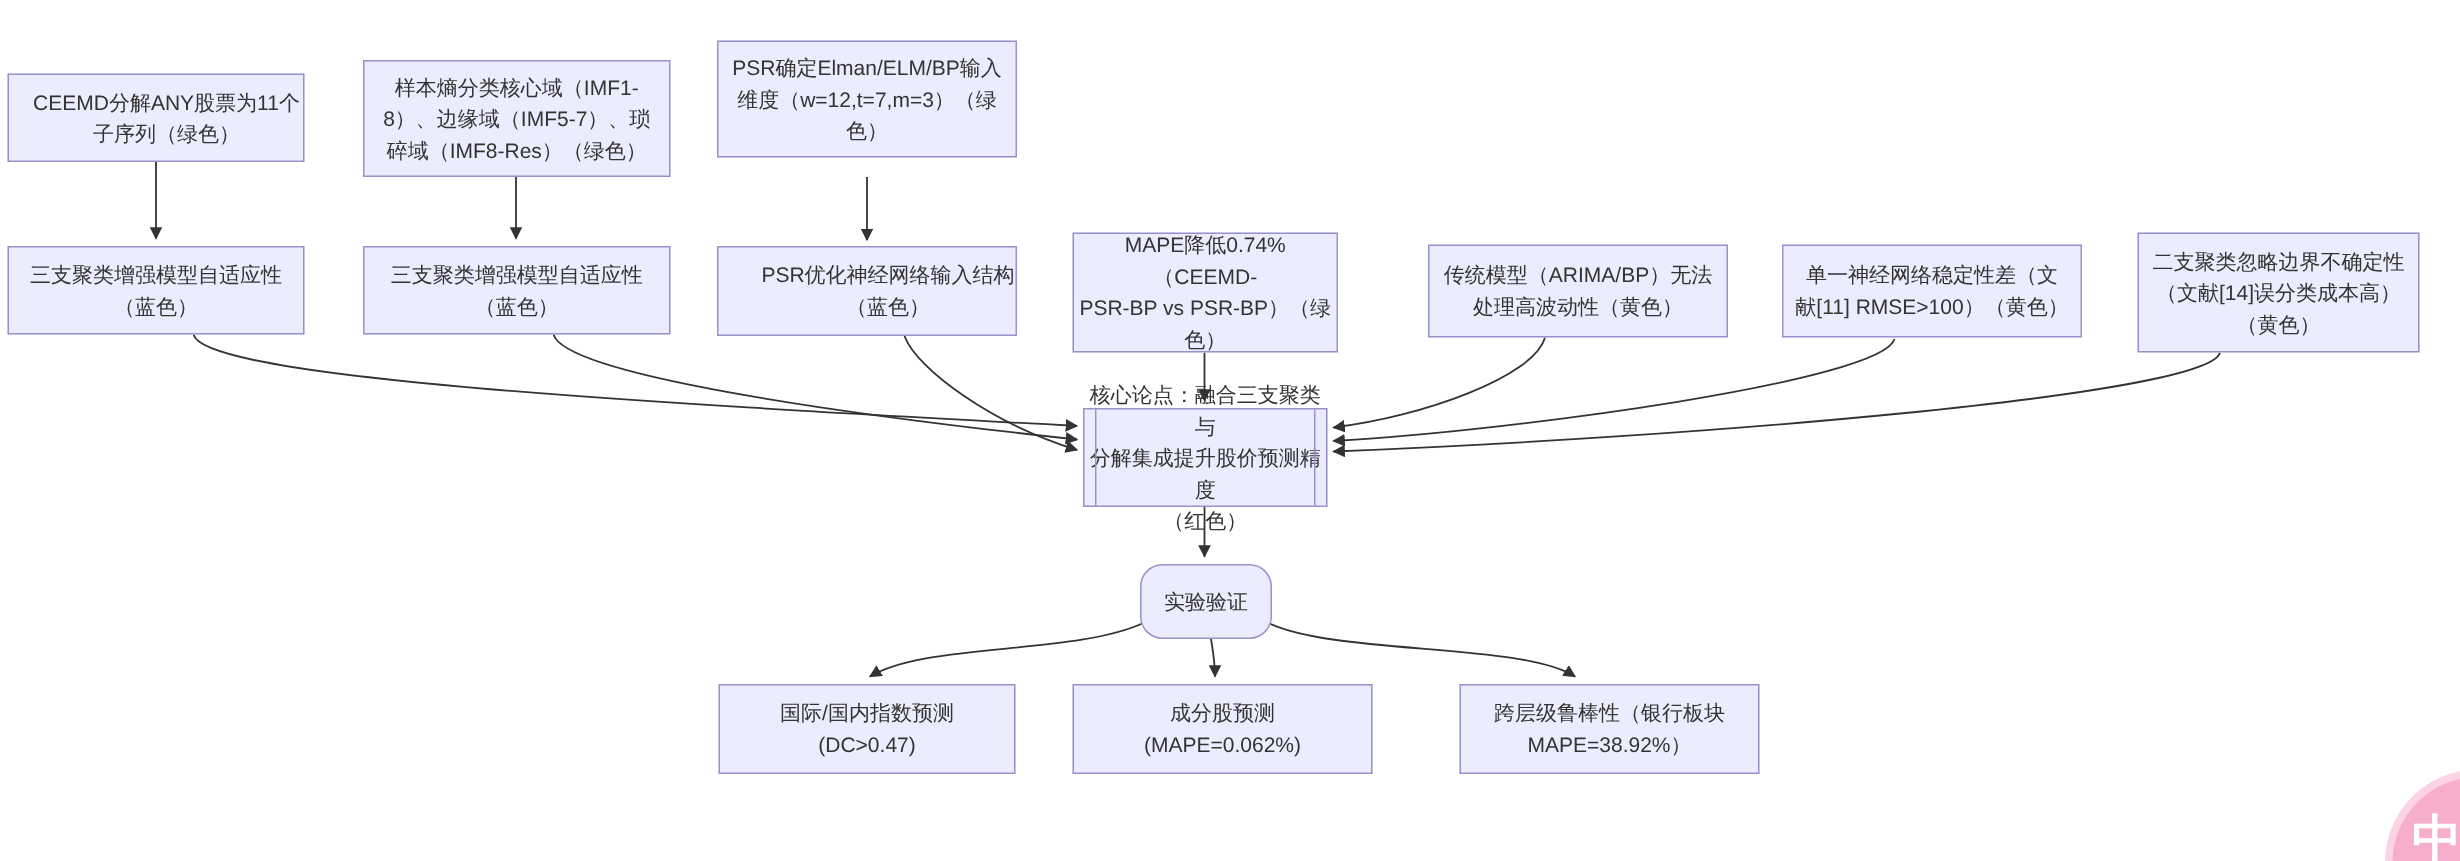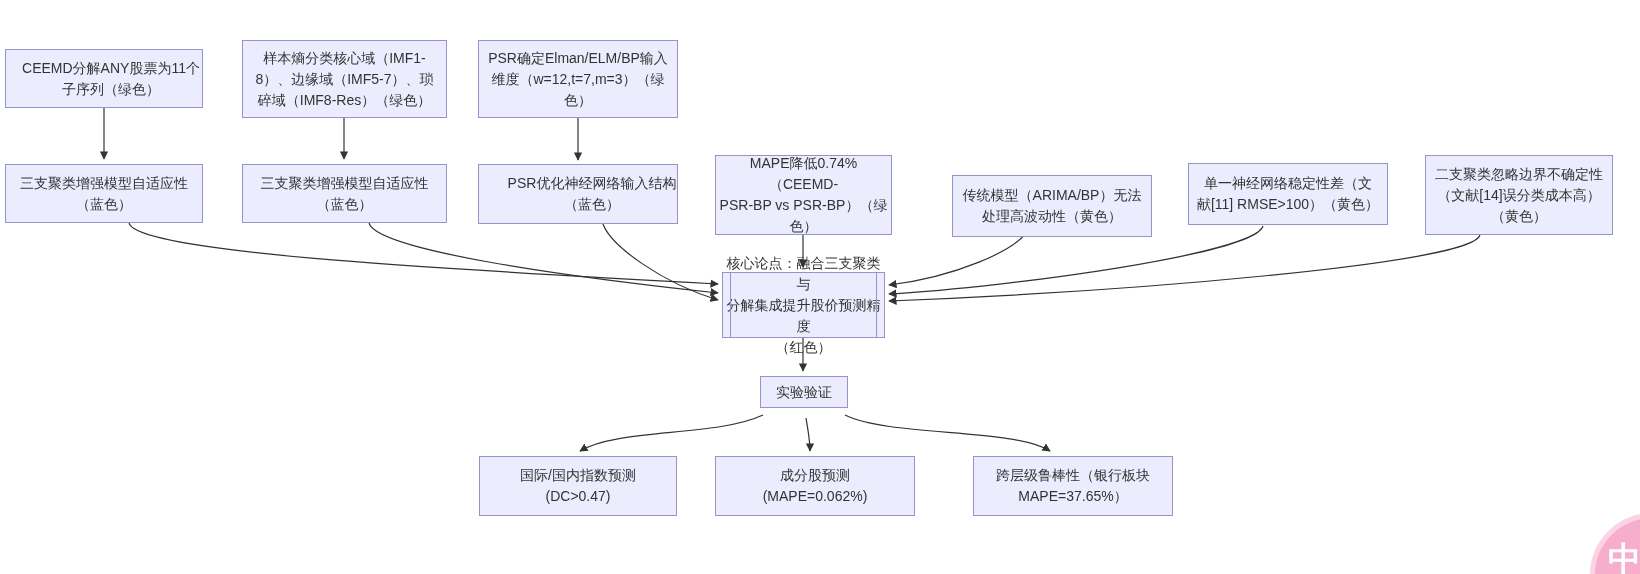--- a/index.html
+++ b/index.html
@@ -73,21 +73,21 @@
         <div>子序列（绿色）</div>
       </div>
     </div>
     <div class="node" style="left: 242px; top: 40px; width: 205px; height: 78px;">
       <div class="label">
         <div>样本熵分类核心域（IMF1-</div>
         <div>8）、边缘域（IMF5-7）、琐</div>
         <div>碎域（IMF8-Res）（绿色）</div>
       </div>
     </div>
-    <div class="node" style="left: 478px; top: 40px; width: 200px; height: 78px;">
+    <div class="node" style="left: 478px; top: 27px; width: 200px; height: 78px;">
       <div class="label">
         <div>PSR确定Elman/ELM/BP输入</div>
         <div>维度（w=12,t=7,m=3）（绿</div>
         <div>色）</div>
       </div>
     </div>
     <div class="node" style="left: 5px; top: 164px; width: 198px; height: 59px;">
       <div class="label">
         <div>三支聚类增强模型自适应性</div>
         <div>（蓝色）</div>
@@ -105,21 +105,21 @@
         <div>（蓝色）</div>
       </div>
     </div>
     <div class="node" style="left: 715px; top: 155px; width: 177px; height: 80px; justify-content: center;">
       <div class="label">
         <div>MAPE降低0.74%（CEEMD-</div>
         <div>PSR-BP vs PSR-BP）（绿</div>
         <div>色）</div>
       </div>
     </div>
-    <div class="node" style="left: 952px; top: 163px; width: 200px; height: 62px; margin-top: 12px;">
+    <div class="node" style="left: 952px; top: 163px; width: 200px; height: 62px;">
       <div class="label">
         <div>传统模型（ARIMA/BP）无法</div>
         <div>处理高波动性（黄色）</div>
       </div>
     </div>
     <div class="node" style="left: 1188px; top: 163px; width: 200px; height: 62px;">
       <div class="label">
         <div>单一神经网络稳定性差（文</div>
         <div>献[11] RMSE&gt;100）（黄色）</div>
       </div>
@@ -131,39 +131,39 @@
         <div>（黄色）</div>
       </div>
     </div>
     <div class="node subroutine" style="left: 722px; top: 272px; width: 163px; height: 66px;">
       <div class="label">
         <div>核心论点：融合三支聚类与</div>
         <div>分解集成提升股价预测精度</div>
         <div>（红色）</div>
       </div>
     </div>
-    <div class="node" style="left: 760px; top: 376px; width: 88px; height: 32px;">
+    <div class="node" style="left: 760px; top: 376px; width: 88px; height: 50px; border-radius: 15px;">
       <div class="label">
         <div>实验验证</div>
       </div>
     </div>
     <div class="node" style="left: 479px; top: 456px; width: 198px; height: 60px;">
       <div class="label">
         <div>国际/国内指数预测</div>
         <div>(DC&gt;0.47)</div>
       </div>
     </div>
     <div class="node" style="left: 715px; top: 456px; width: 200px; height: 60px;">
       <div class="label">
         <div>成分股预测</div>
         <div>(MAPE=0.062%)</div>
       </div>
     </div>
     <div class="node" style="left: 952px; top: 456px; width: 200px; height: 60px; margin-left: 21px;">
       <div class="label">
         <div>跨层级鲁棒性（银行板块</div>
-        <div>MAPE=37.65%）</div>
+        <div>MAPE=38.92%）</div>
       </div>
     </div>
     <div id="translate-badge">
     <span>中A</span>
   </div>
 </div>
 
 </body></html>

